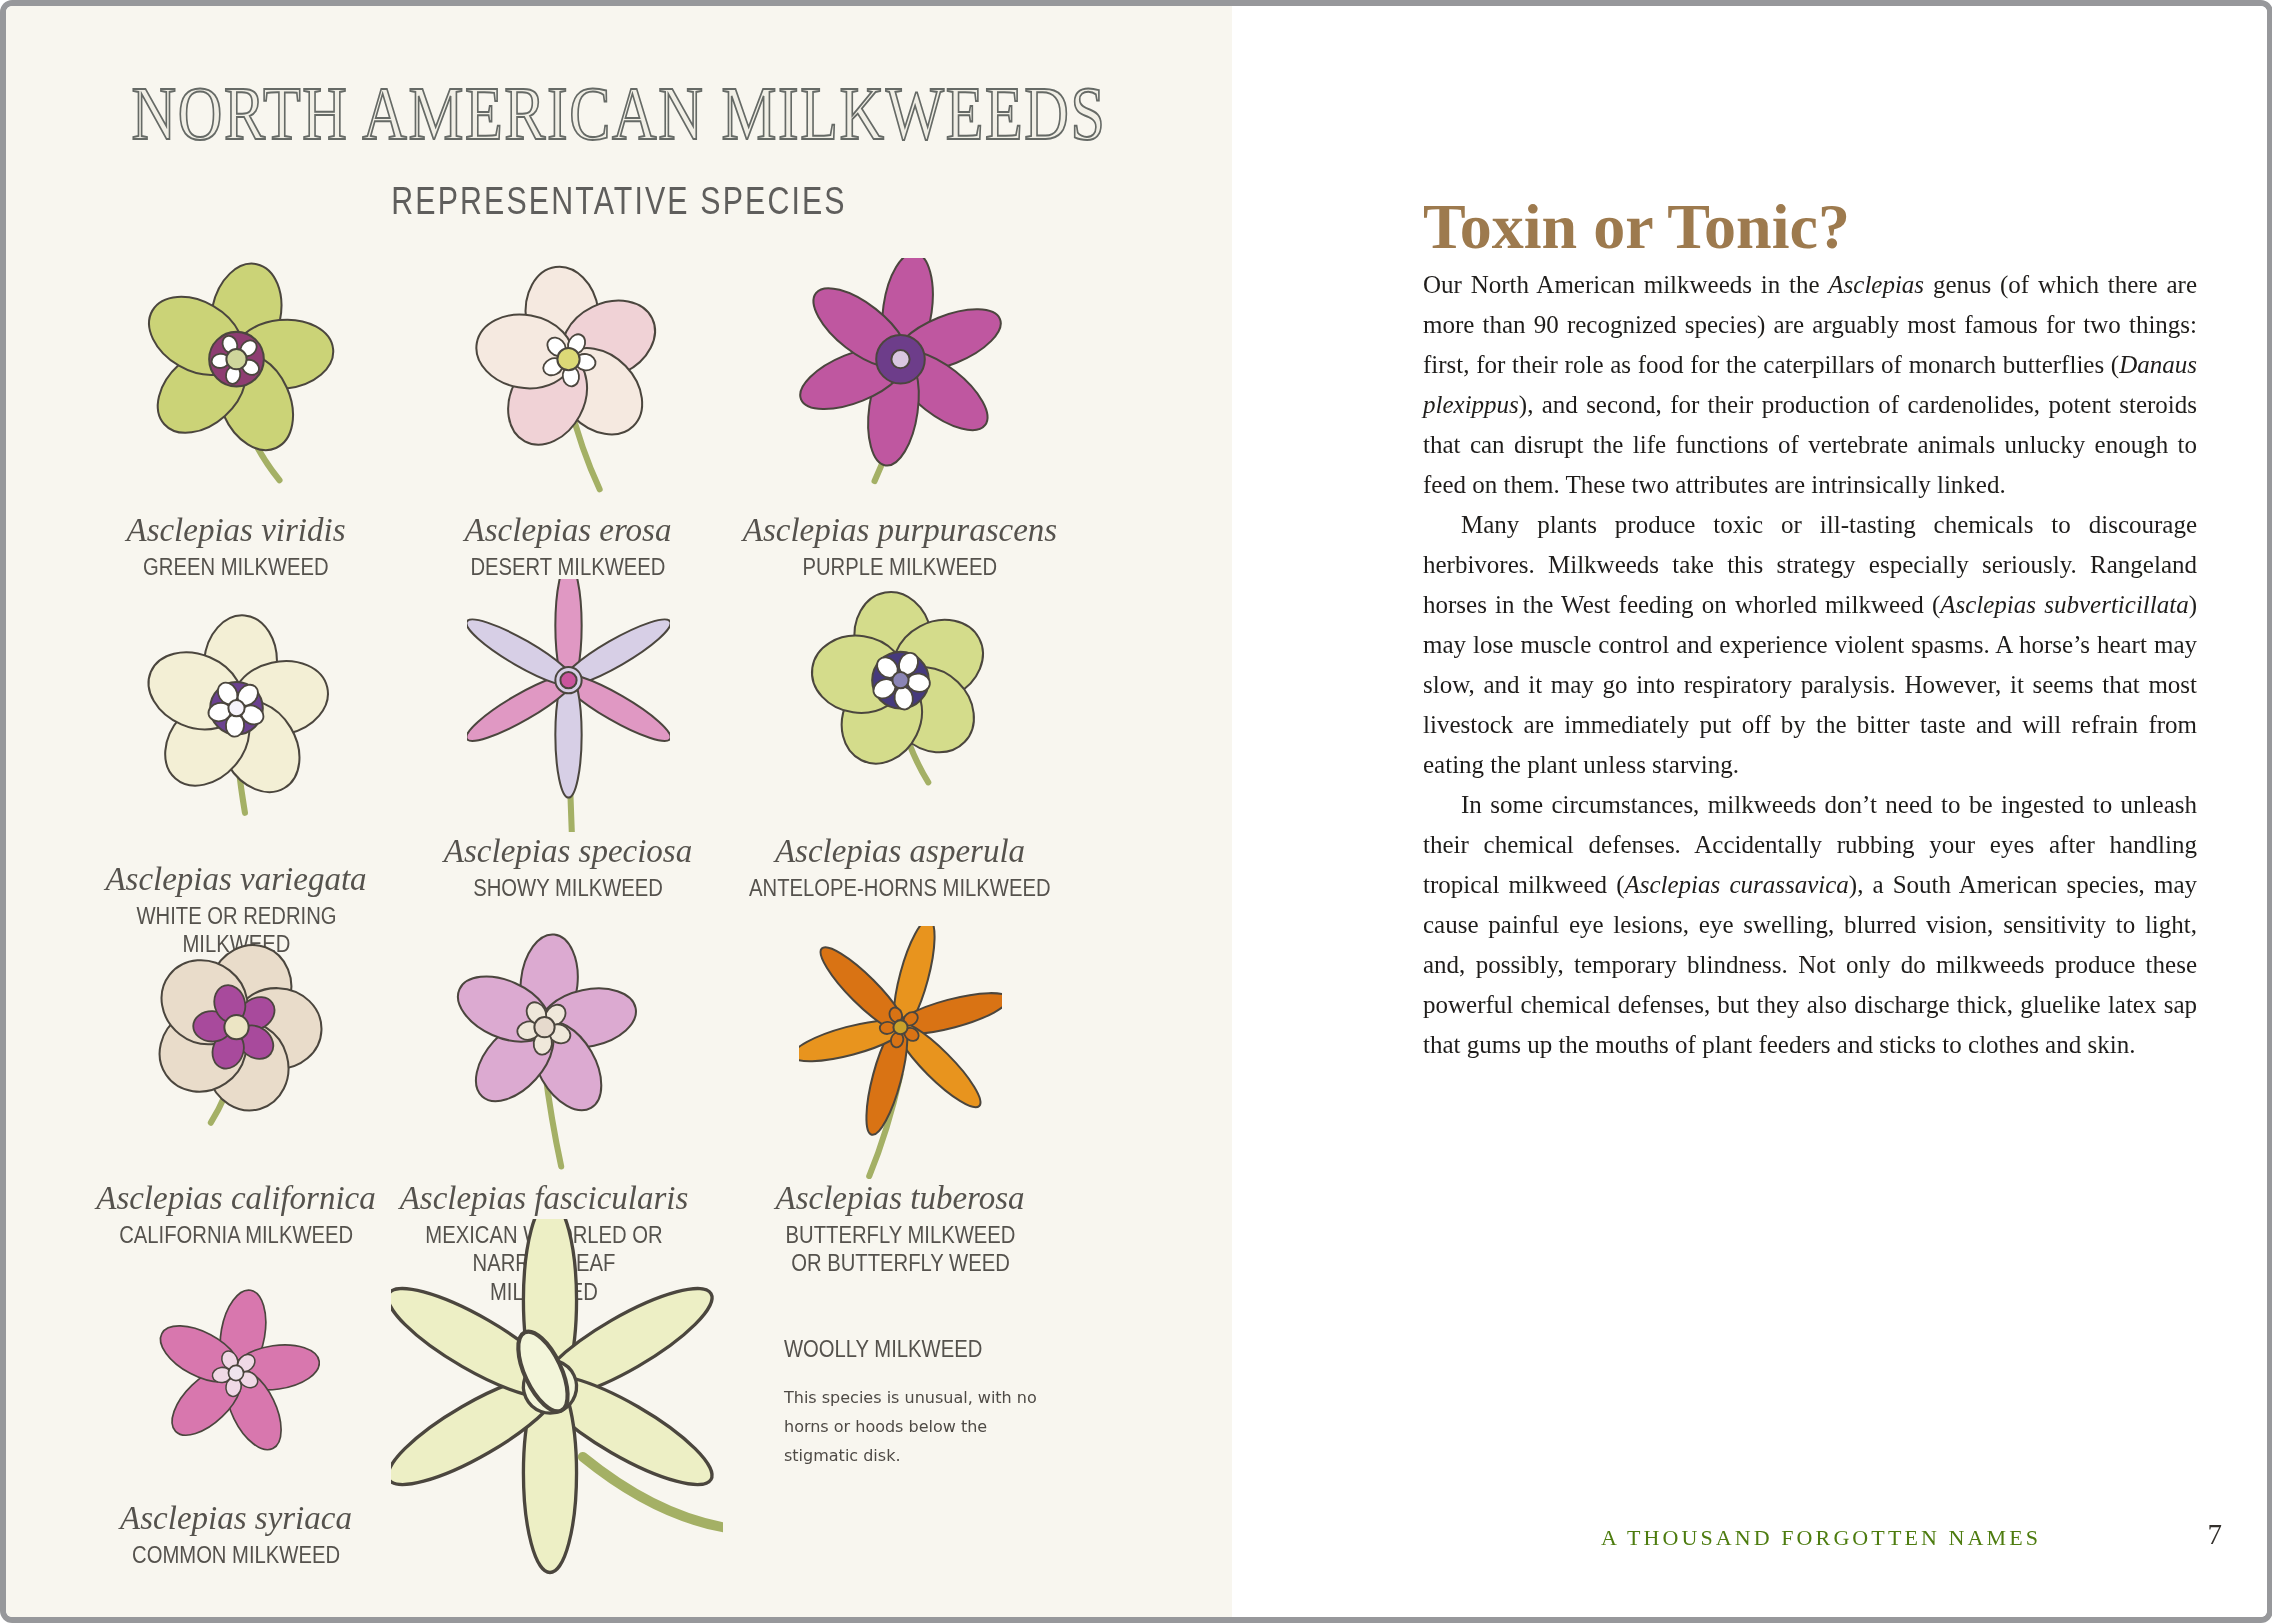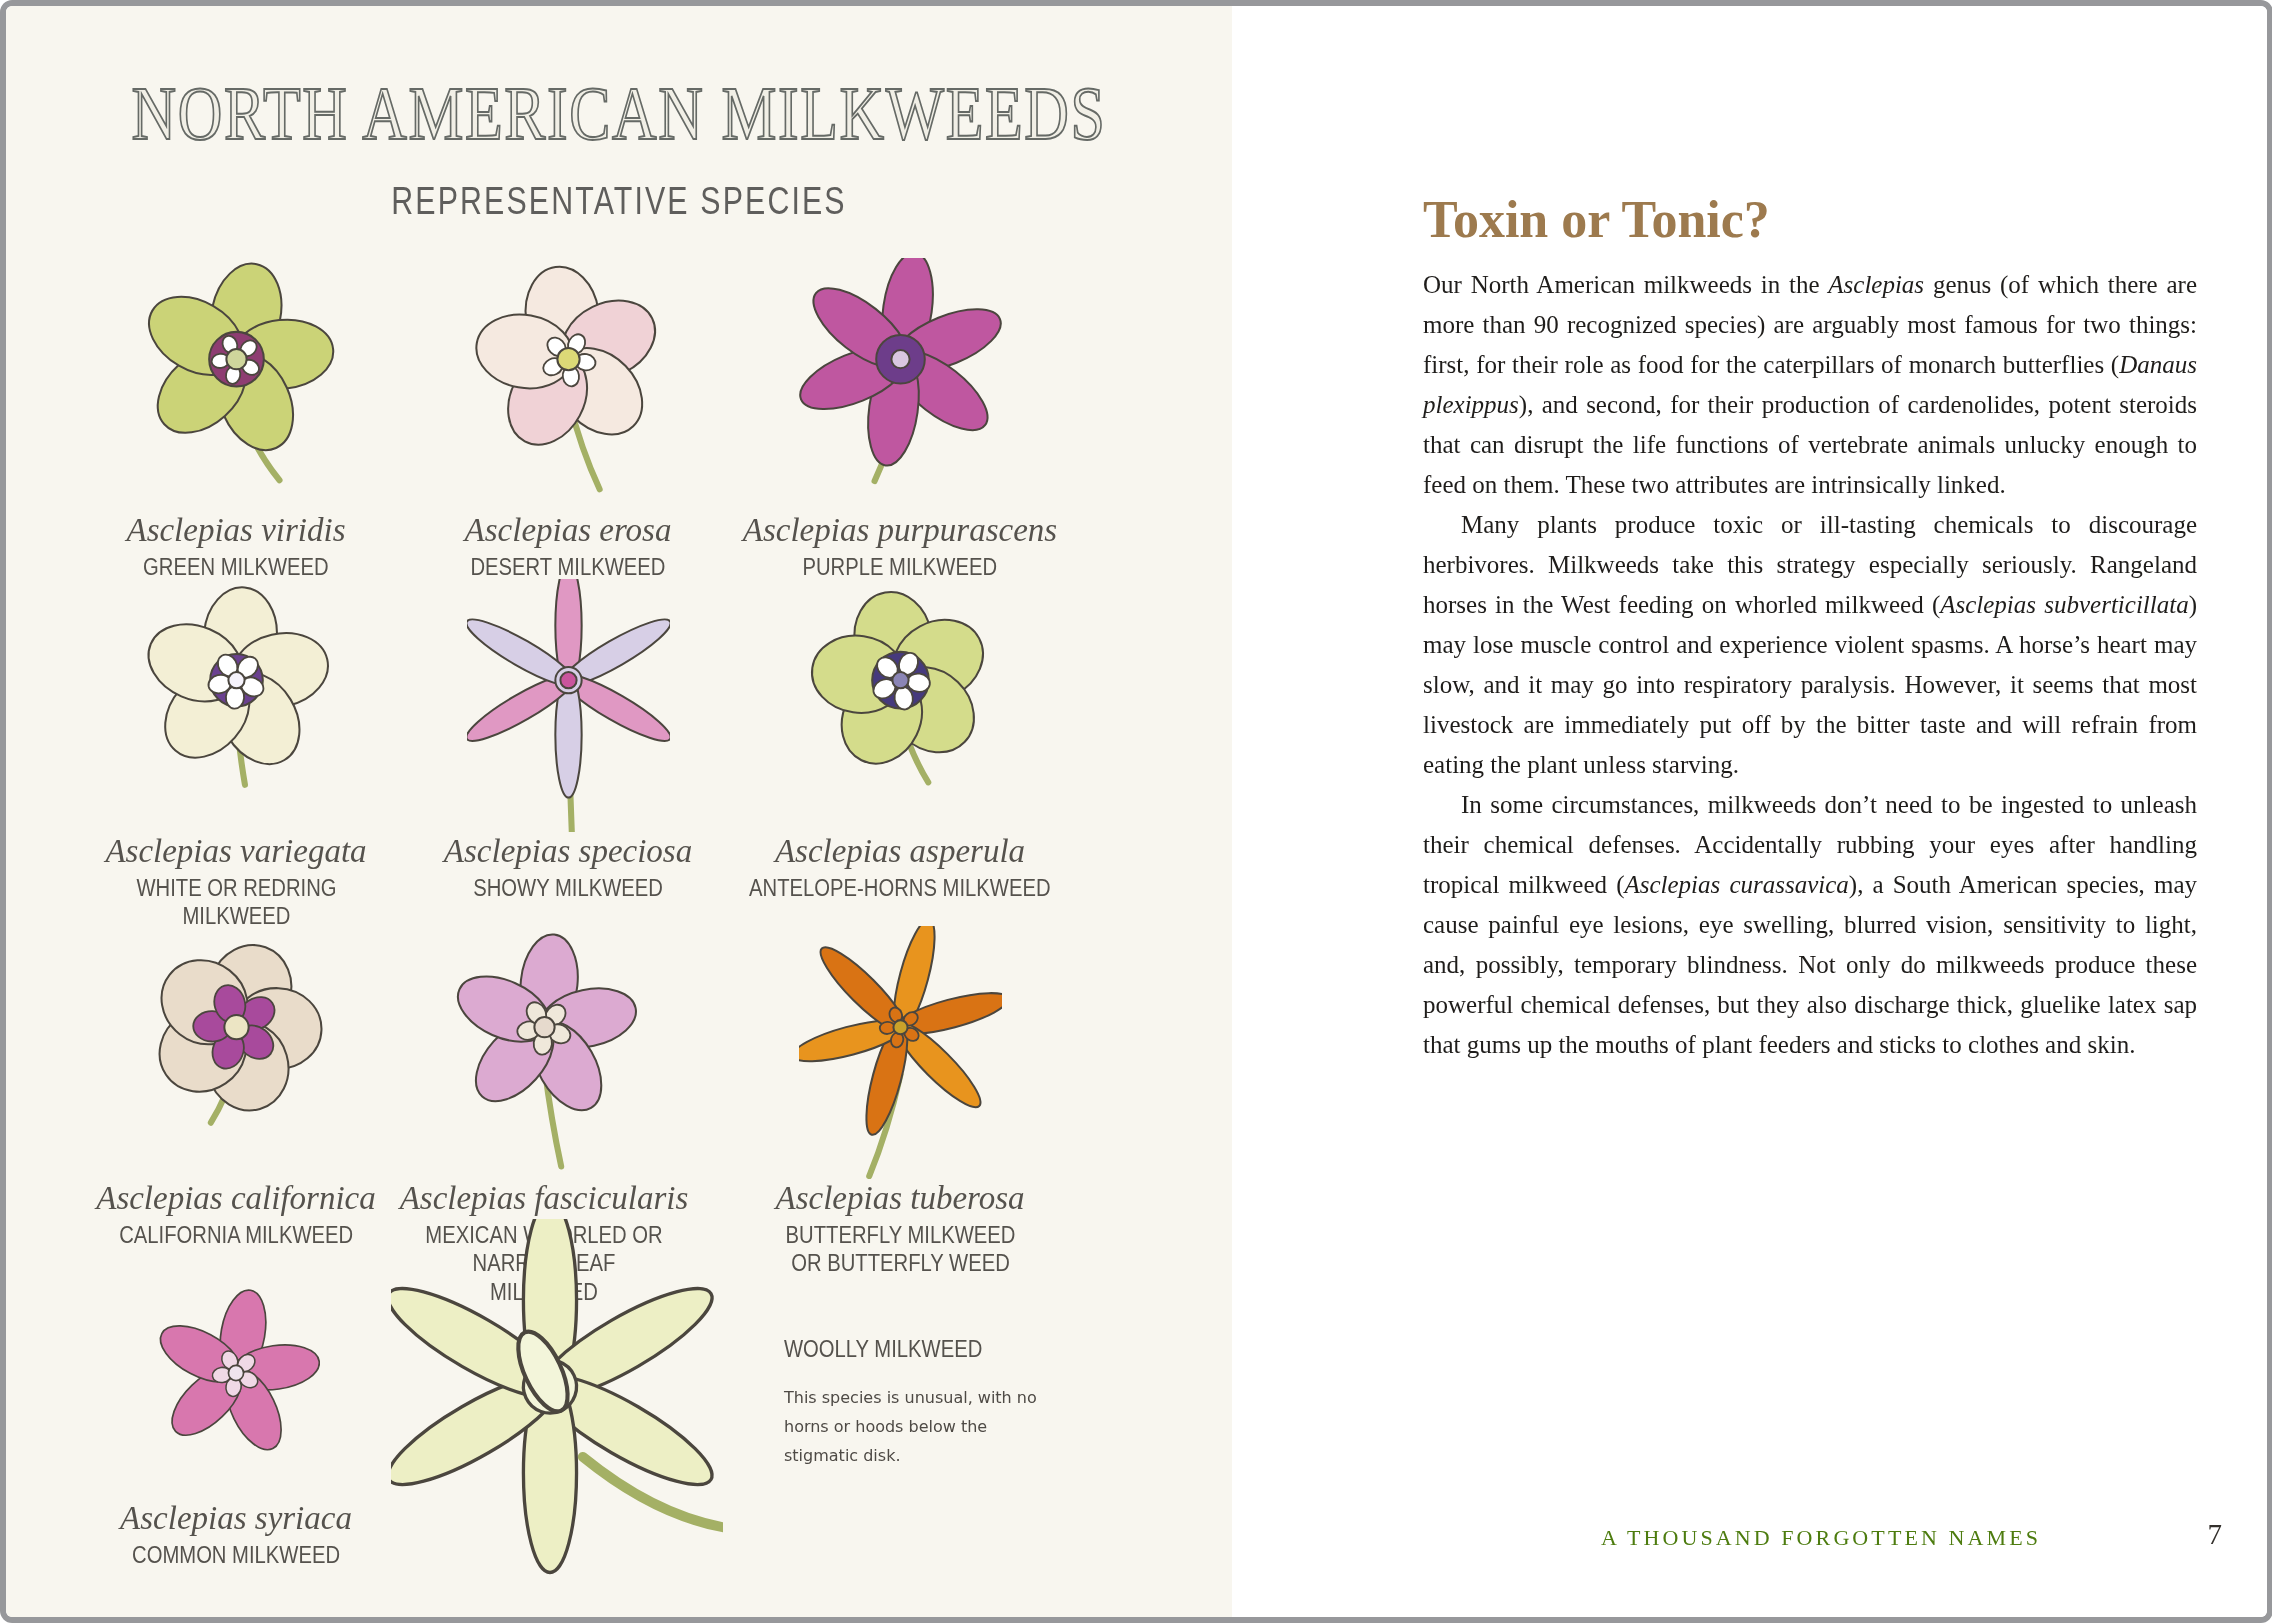--- a/index.html
+++ b/index.html
@@ -21,21 +21,21 @@
   .latin{font-style:italic;font-size:33px;line-height:38px;color:#55524d;text-align:center;}
   .common{font-family:"Liberation Sans","DejaVu Sans",sans-serif;font-size:22px;line-height:27px;color:#55524d;
     text-align:center;margin-top:4.4px;transform:scale(.92,1.05);transform-origin:50% 0;}
   .flower{line-height:0;}
   .lan-flower{position:absolute;left:385px;top:1213px;line-height:0;}
   .lan-labels{position:absolute;left:778px;top:1325px;width:262px;text-align:left;}
   .lan-labels .latin,.lan-labels .common{text-align:left;transform-origin:0 0;}
   .note{margin-top:21px;font-family:"DejaVu Sans","Liberation Sans",sans-serif;font-size:16px;line-height:29px;color:#4e4a45;width:253px;}
 
   
-  .section-heading{position:absolute;left:191px;top:184px;margin:0;font-size:52px;font-weight:bold;color:var(--accent,#9d7a4e);}
+  .section-heading{position:absolute;left:191px;top:184px;margin:0;font-size:64px;font-weight:bold;color:var(--accent,#9d7a4e);}
   .bodytext{position:absolute;left:191px;top:259px;width:774px;font-size:25px;line-height:40px;color:#1f1d1b;text-align:justify;}
   .bodytext p{margin:0;}
   .bodytext p + p{text-indent:38px;}
   .bodytext .it{font-style:italic;}
   .running-title{position:absolute;left:202px;top:1519px;width:774px;text-align:center;
     font-size:22px;letter-spacing:3.1px;color:#4d7c0f;}
   .page-number{position:absolute;right:45px;top:1512px;font-size:29px;color:#33302c;}
 </style>
 </head>
 <body>
@@ -98,21 +98,21 @@
               <ellipse cx="100" cy="50" rx="24" ry="56" fill="#bf57a0" stroke="#4b463e" stroke-width="2" transform="rotate(248 100 100)"></ellipse>
               <ellipse cx="100" cy="50" rx="24" ry="56" fill="#bf57a0" stroke="#4b463e" stroke-width="2" transform="rotate(308 100 100)"></ellipse>
               <circle cx="100" cy="100" r="24" fill="#6d3d8a" stroke="#4b463e" stroke-width="2"></circle>
               <circle cx="100" cy="100" r="9" fill="#d9c7e0" stroke="#4b463e" stroke-width="2"></circle>
             </g>
           </svg></div>
       <div class="latin">Asclepias purpurascens</div>
       <div class="common">PURPLE MILKWEED</div>
     </figure>
 
-    <figure class="species" style="left:64px;top:573px">
+    <figure class="species" style="left:64px;top:601px">
       <div class="flower"><svg viewBox="0 0 200 250" width="203" height="253">
             <g>
               <path d="M100 139.6 Q 103.34015442304157 174 108.35038605760393 203.4160841244942" fill="none" stroke="#a4b065" stroke-width="6" stroke-linecap="round"></path>
               <ellipse cx="100" cy="56" rx="36" ry="48" fill="#f3efd5" stroke="#4b463e" stroke-width="2" transform="rotate(5 100 100)"></ellipse>
               <ellipse cx="100" cy="56" rx="36" ry="48" fill="#f3efd5" stroke="#4b463e" stroke-width="2" transform="rotate(77 100 100)"></ellipse>
               <ellipse cx="100" cy="56" rx="36" ry="48" fill="#f3efd5" stroke="#4b463e" stroke-width="2" transform="rotate(149 100 100)"></ellipse>
               <ellipse cx="100" cy="56" rx="36" ry="48" fill="#f3efd5" stroke="#4b463e" stroke-width="2" transform="rotate(221 100 100)"></ellipse>
               <ellipse cx="100" cy="56" rx="36" ry="48" fill="#f3efd5" stroke="#4b463e" stroke-width="2" transform="rotate(293 100 100)"></ellipse>
               <circle cx="100" cy="100" r="26" fill="#6b4190" stroke="#4b463e" stroke-width="2"></circle>
               <ellipse cx="111.15300349283862" cy="87.16993713621287" rx="9" ry="11.25" fill="#ffffff" stroke="#4b463e" stroke-width="1.8" transform="rotate(41 111.15300349283862 87.16993713621287)"></ellipse>

